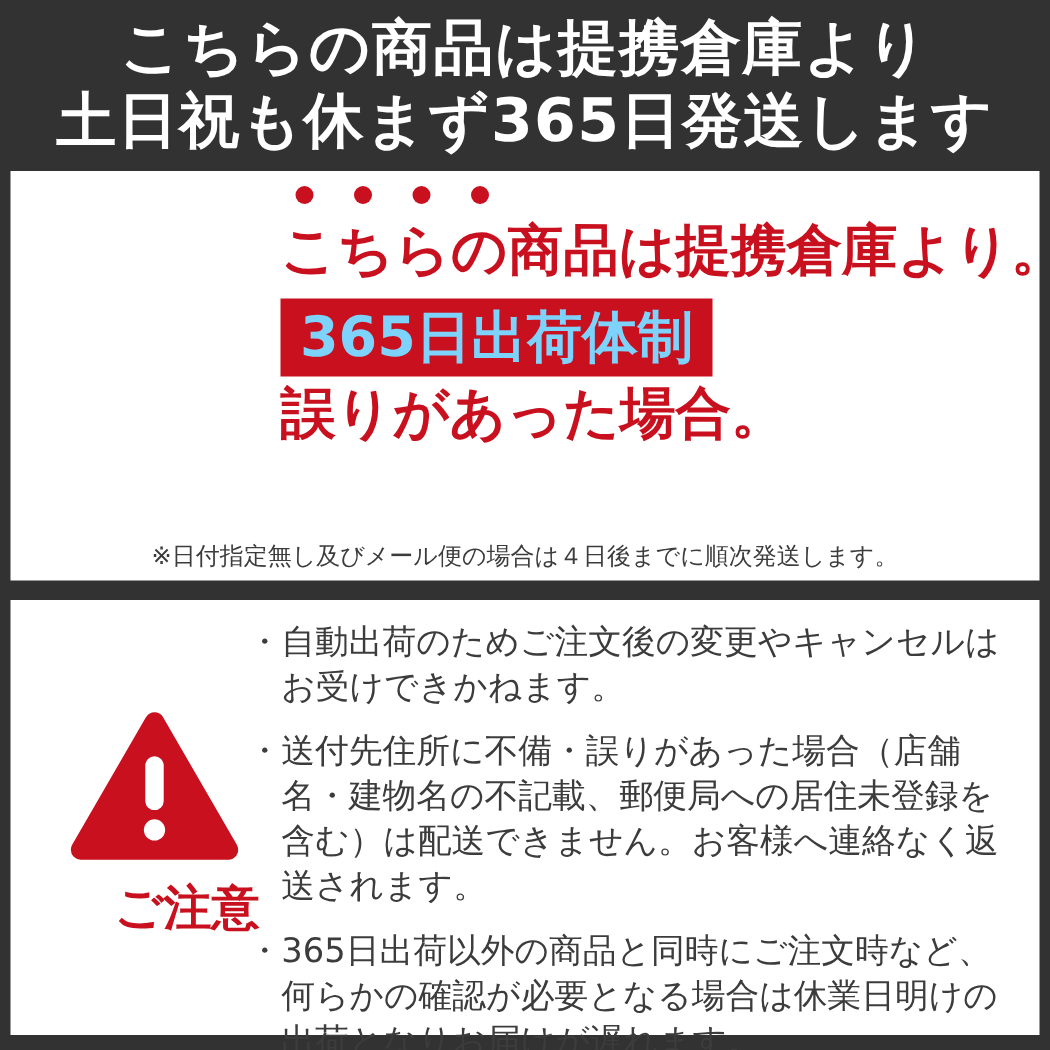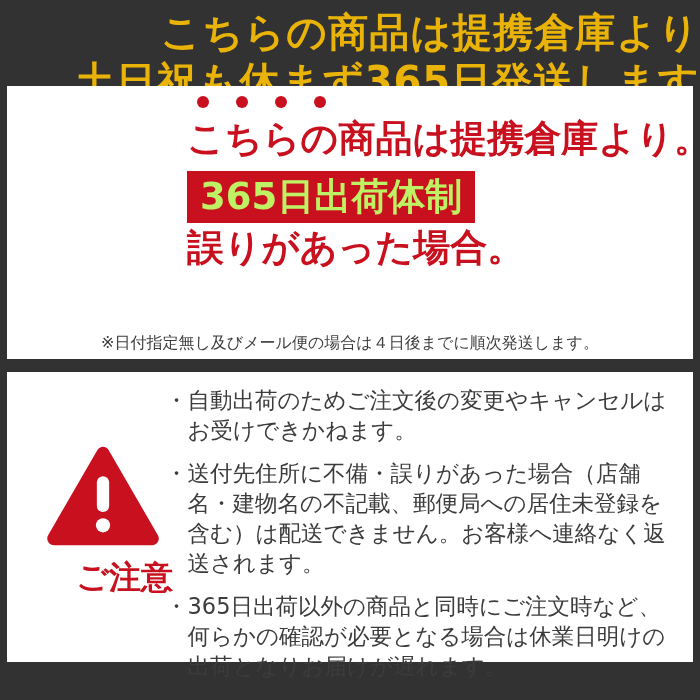--- a/index.html
+++ b/index.html
@@ -6,23 +6,23 @@
   html, body { width: 700px; height: 700px; }
   body {
     background: #323232;
     font-family: "DejaVu Sans", "Liberation Sans", sans-serif;
     overflow: hidden;
   }
   .canvas { position: relative; width: 700px; height: 700px; }
 
   
   .header {
-    height: 86px;
-    color: #eab308;
-    text-align: right;
+    height: 114px;
+    color: #ffffff;
+    text-align: center;
     padding-top: 8px;
     font-weight: 700;
     font-size: 40px;
     line-height: 49px;
     letter-spacing: 1px;
     white-space: nowrap;
   }
 
   
   .panel {
@@ -65,21 +65,21 @@
     width: 12px; height: 12px;
     border-radius: 50%;
     background: #c8101e;
   }
   .ship-line1 { font-size: 37px; line-height: 50px; white-space: nowrap; }
   .ship-line2 { font-size: 37px; line-height: 55px; white-space: nowrap; }
   .ship-line3 { margin-top: 5px; font-size: 37px; line-height: 52px; white-space: nowrap; display: flex; align-items: center; }
   .highlight-box {
     display: inline-block;
     background: #c8101e;
-    color: #bef264;
+    color: #7dd3fc;
     padding: 0 13px;
     height: 52px;
     line-height: 52px;
     margin-right: 9px;
   }
   .ship-line4 { font-size: 37px; line-height: 50px; white-space: nowrap; }
   .ship-note {
     position: absolute;
     left: 0; right: 0; bottom: 5px;
     text-align: center;

